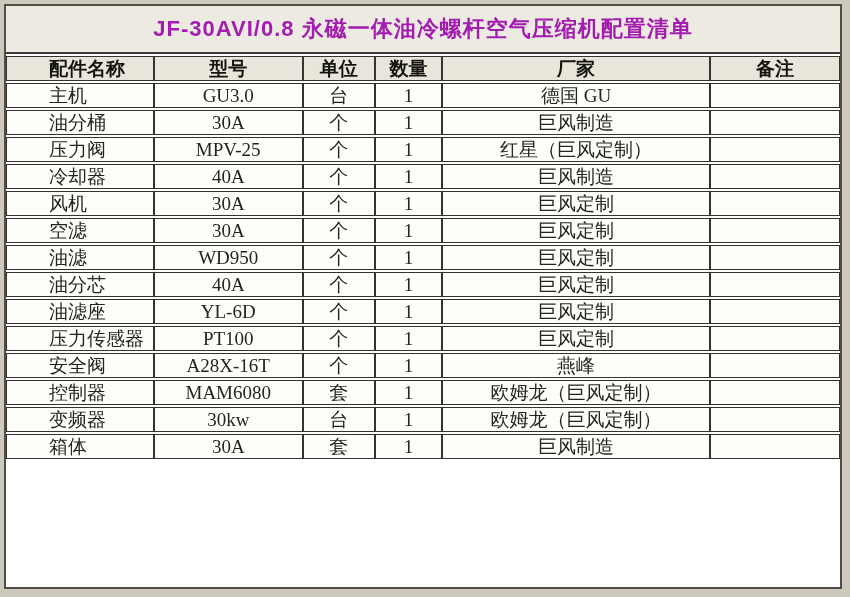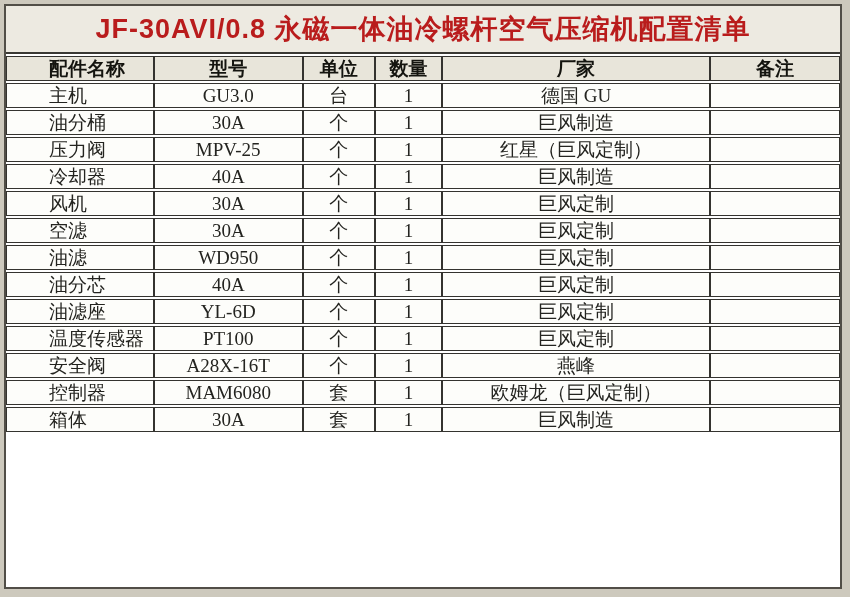--- a/index.html
+++ b/index.html
@@ -24,23 +24,23 @@
   }
   .title-box {
     height: 46px;
     background: #edeae1;
     border-bottom: 2px solid #3a3934;
     display: flex;
     align-items: center;
     justify-content: center;
     font-family: "Liberation Sans", "DejaVu Sans", sans-serif;
     font-weight: bold;
-    font-size: 27px;
+    font-size: 22px;
     letter-spacing: 1px;
-    color: #b91c1c;
+    color: #a21caf;
     white-space: nowrap;
     text-align: right;
   }
   table.parts {
     width: 100%;
     border-collapse: separate;
     border-spacing: 0 2px;
     table-layout: fixed;
   }
   table.parts th,
@@ -171,21 +171,21 @@
         </tr>
         <tr>
           <td class="c-part">油滤座</td>
           <td class="c-model">YL-6D</td>
           <td class="c-unit">个</td>
           <td class="c-qty">1</td>
           <td class="c-maker">巨风定制</td>
           <td class="c-note"></td>
         </tr>
         <tr>
-          <td class="c-part">温度传感器</td>
+          <td class="c-part">压力传感器</td>
           <td class="c-model">PT100</td>
           <td class="c-unit">个</td>
           <td class="c-qty">1</td>
           <td class="c-maker">巨风定制</td>
           <td class="c-note"></td>
         </tr>
         <tr>
           <td class="c-part">安全阀</td>
           <td class="c-model">A28X-16T</td>
           <td class="c-unit">个</td>
@@ -195,20 +195,28 @@
         </tr>
         <tr>
           <td class="c-part">控制器</td>
           <td class="c-model">MAM6080</td>
           <td class="c-unit">套</td>
           <td class="c-qty">1</td>
           <td class="c-maker">欧姆龙（巨风定制）</td>
           <td class="c-note"></td>
         </tr>
         <tr>
+          <td class="c-part">变频器</td>
+          <td class="c-model">30kw</td>
+          <td class="c-unit">台</td>
+          <td class="c-qty">1</td>
+          <td class="c-maker">欧姆龙（巨风定制）</td>
+          <td class="c-note"></td>
+        </tr>
+        <tr>
           <td class="c-part">箱体</td>
           <td class="c-model">30A</td>
           <td class="c-unit">套</td>
           <td class="c-qty">1</td>
           <td class="c-maker">巨风制造</td>
           <td class="c-note"></td>
         </tr>
       </tbody>
   </table>
 

